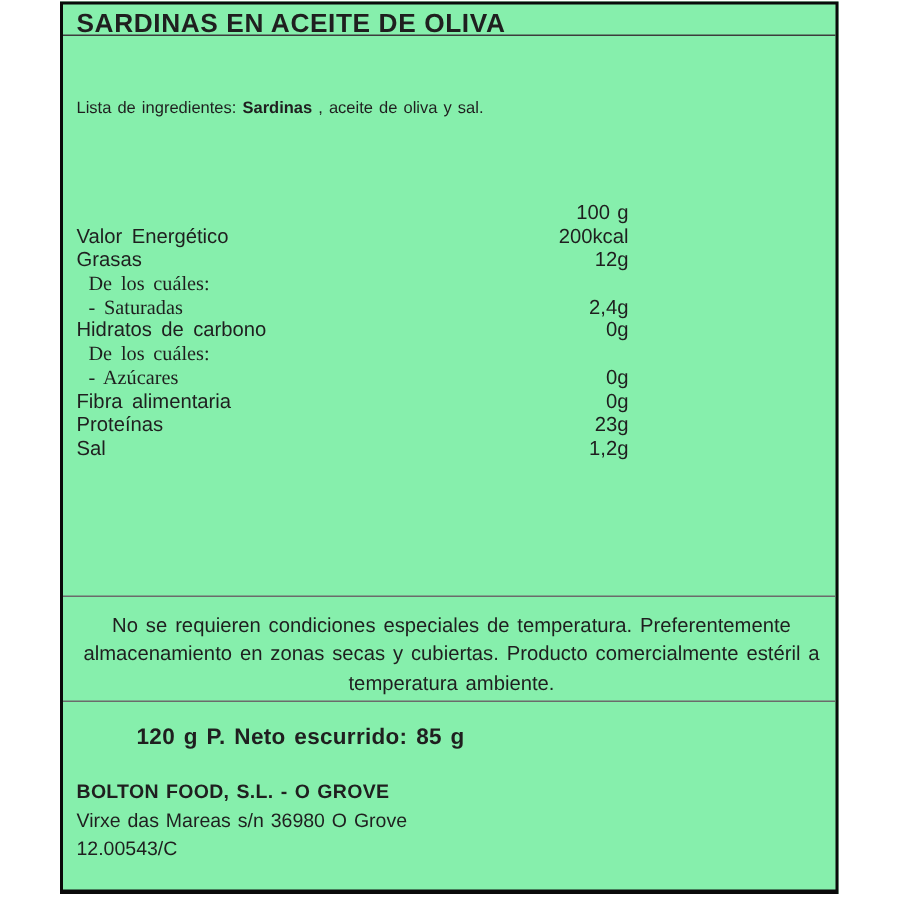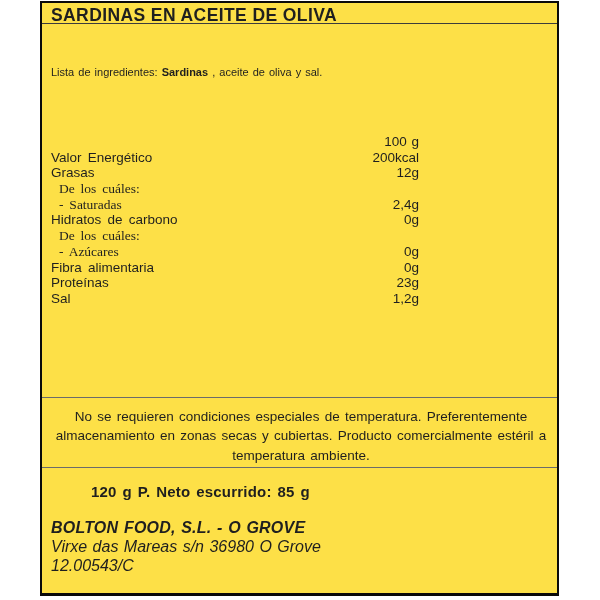--- a/index.html
+++ b/index.html
@@ -11,21 +11,21 @@
     font-family: "Liberation Sans", "DejaVu Sans", sans-serif;
     color: #1f1f1f;
     -webkit-font-smoothing: antialiased;
   }
   .sheet {
     position: absolute;
     left: 40px;
     top: 1px;
     width: 515px;
     height: 590px;
-    background: #fde047;
+    background: #86efac;
     border: 2px solid #0a0a0a;
     border-bottom-width: 3px;
   }
   .title {
     position: absolute;
     top: 2px;
     left: 9px;
     right: 6px;
     font-size: 17.5px;
     font-weight: bold;
@@ -102,22 +102,21 @@
     letter-spacing: 0.2px;
     word-spacing: 1.5px;
     white-space: nowrap;
     margin-left: 40px;
   }
   .manufacturer {
     position: absolute;
     top: 516px;
     left: 9px;
     right: 6px;
-    font-size: 16px;
-    font-style: italic;
+    font-size: 13px;
   }
   .manufacturer .mline {
     height: 18.8px;
     line-height: 18.8px;
     white-space: nowrap;
     word-spacing: 1px;
   }
   .manufacturer .mname {
     font-weight: bold;
     letter-spacing: 0.2px;

